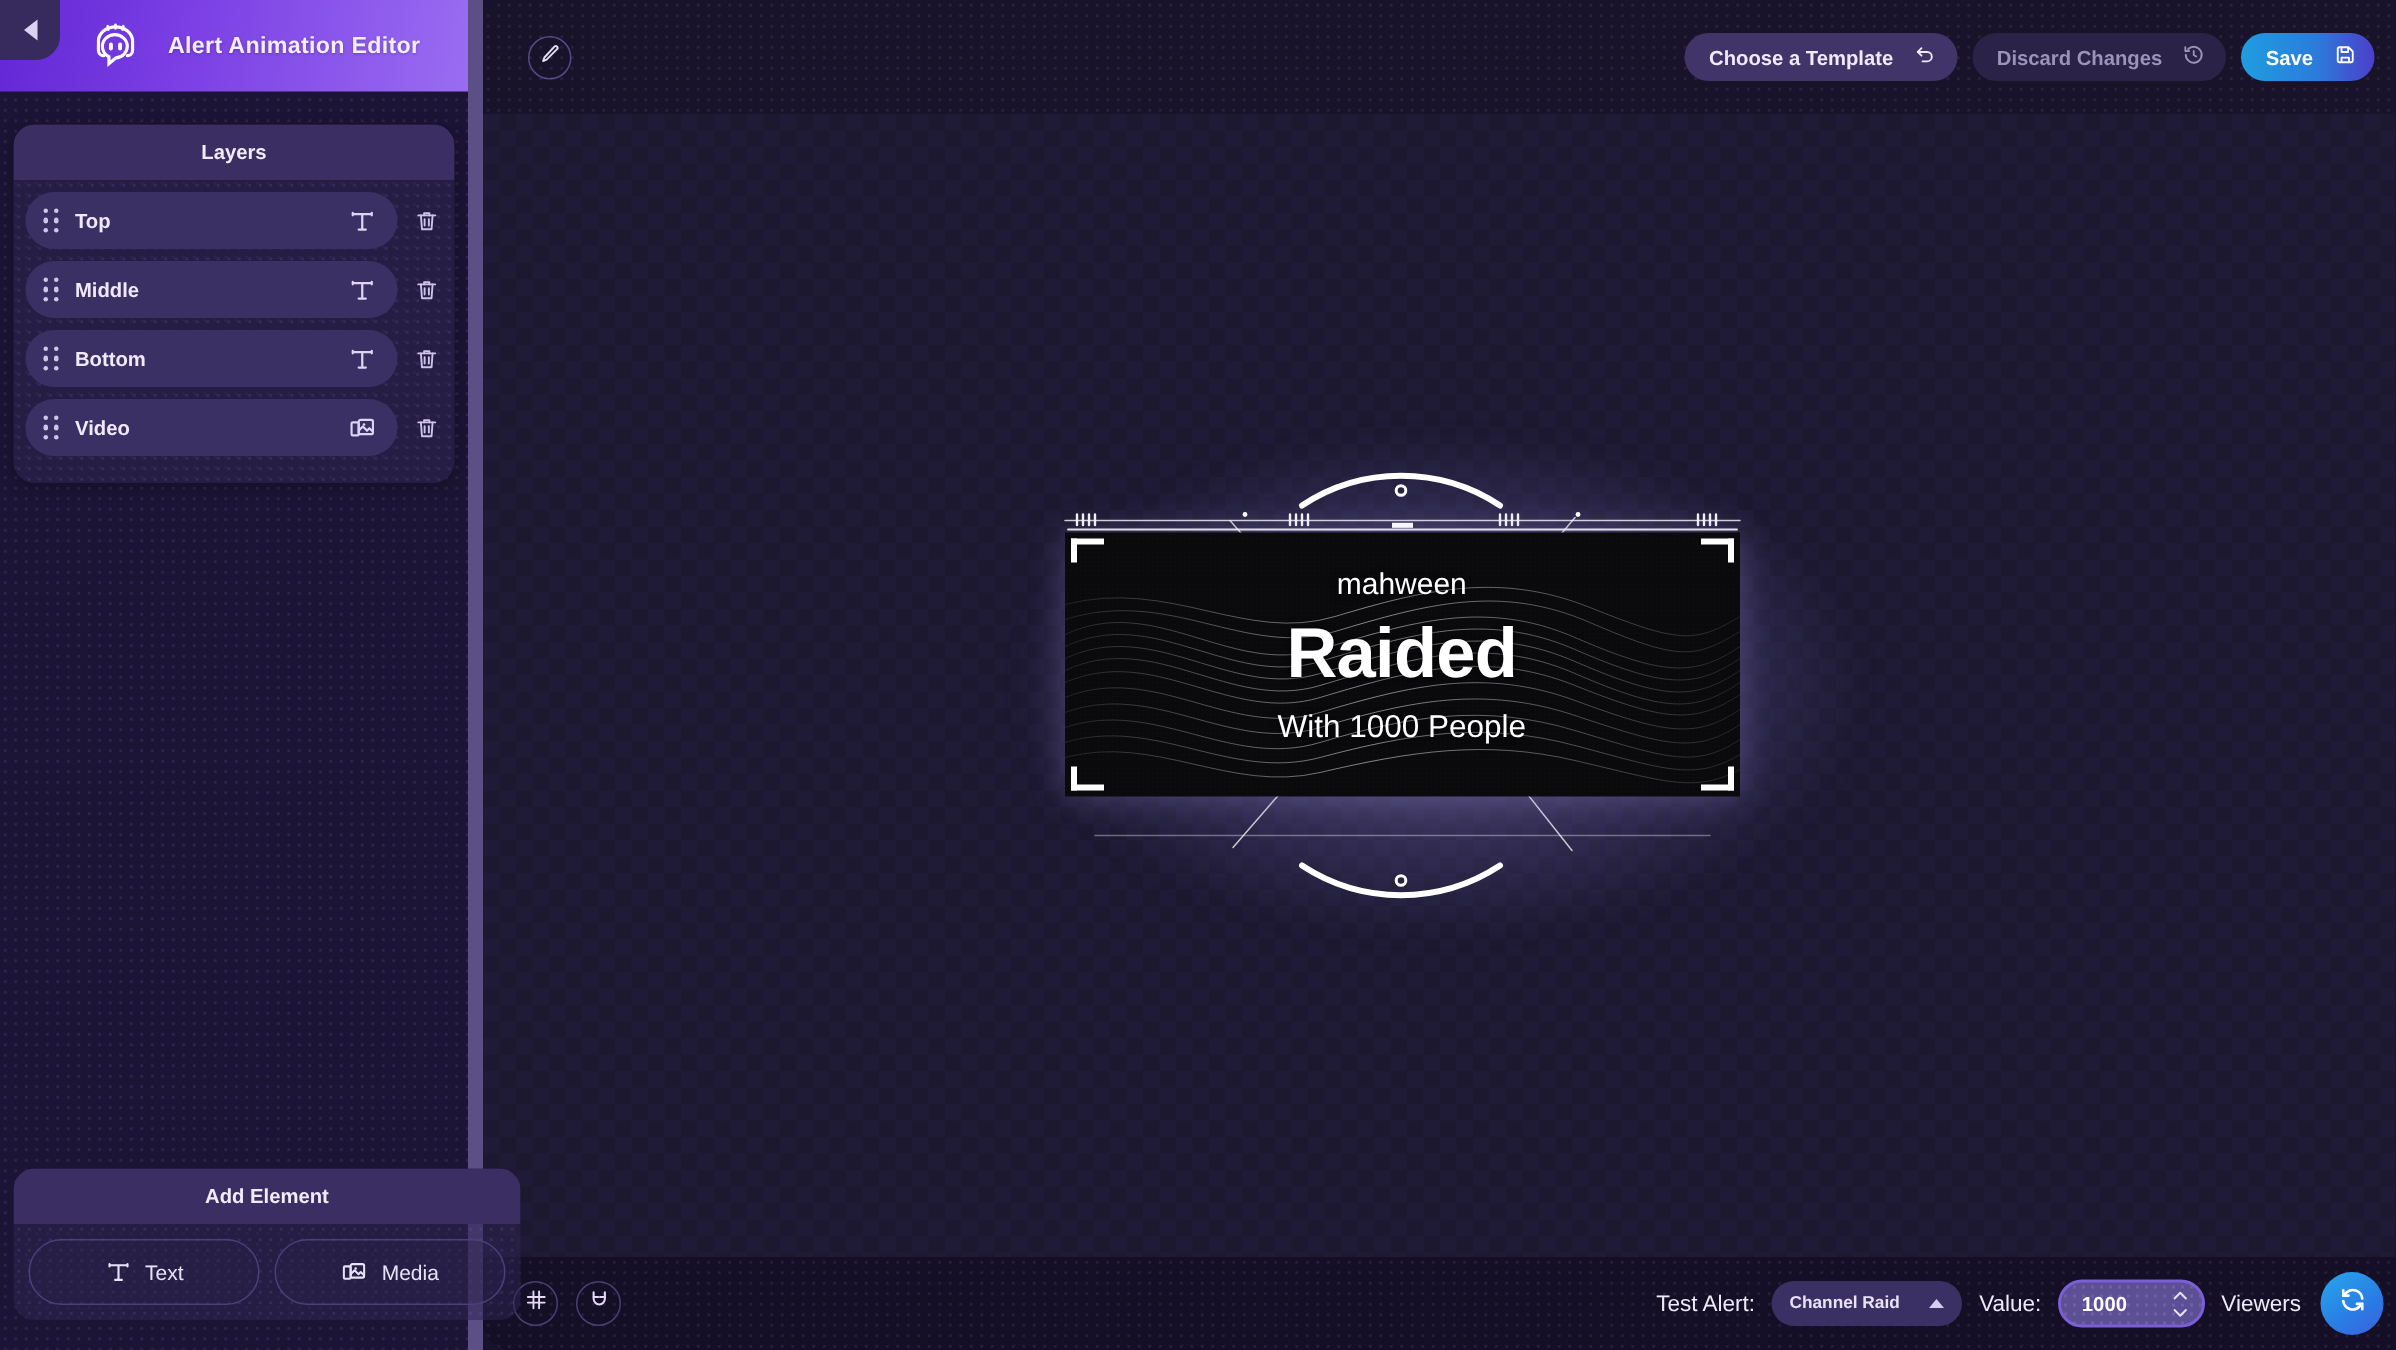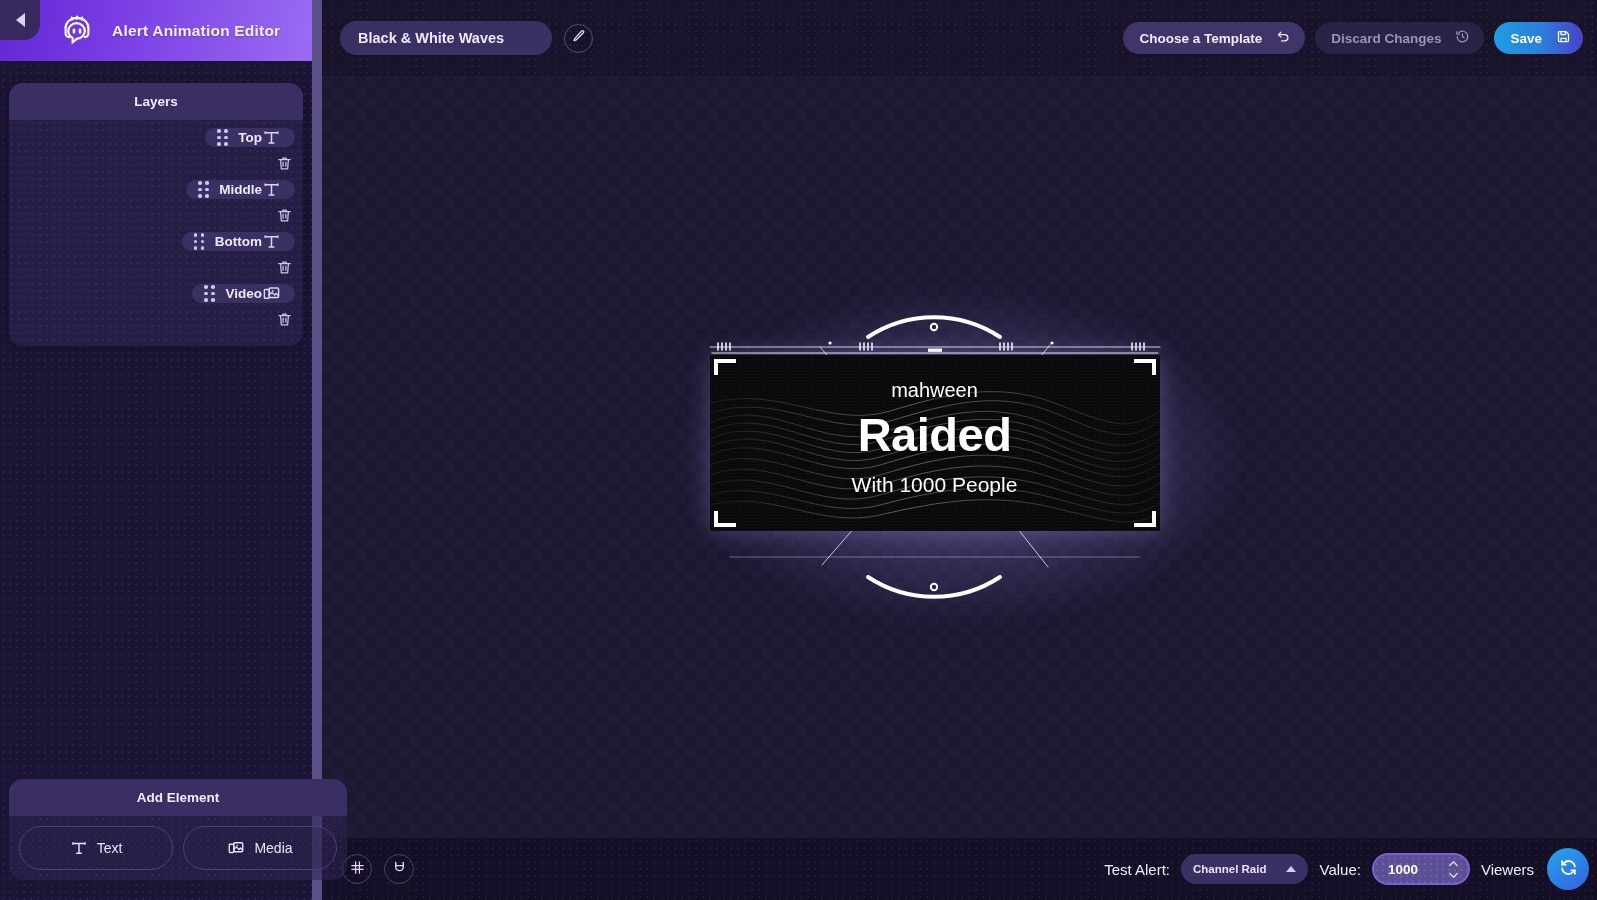--- a/index.html
+++ b/index.html
@@ -52,21 +52,21 @@
   }
   .panel-head {
     background:#3a2e63; color:#f1ecfb;
     font-size:13.5px; font-weight:bold; text-align:center;
     padding:11px 0 11px 0;
   }
   .panel-body { padding:8px 8px 10px 8px;
     background-image: radial-gradient(rgba(130,110,190,.17) 1px, transparent 1px);
     background-size: 7px 7px;
   }
-  .layer-row { display:flex; align-items:flex-end; gap:8px; margin-bottom:8px;flex-direction:column; }
+  .layer-row { display:flex; align-items:center; gap:8px; margin-bottom:8px; }
   .layer-chip {
     flex:1; height:38px; background:#3a3063; border-radius:19px;
     display:flex; align-items:center; padding:0 14px 0 12px; cursor:pointer;
   }
   .grip { display:grid; grid-template-columns:4px 4px; gap:3px; margin-right:10px; }
   .grip i { width:3.4px; height:3.4px; background:#cfc6ea; border-radius:50%; display:block; }
   .layer-name { flex:1; color:#efe9fb; font-size:13.5px; font-weight:bold; }
   .layer-type-icon { color:#ddd5f3; display:flex; align-items:center; }
   .trash-btn { width:22px; display:flex; align-items:center; justify-content:center; cursor:pointer; color:#cdc4e8; }
 
@@ -368,21 +368,20 @@
         </div>
       </div>
   </div>
 </div>
 
 <div id="divider"></div>
 
 <div id="main">
 
   <div id="topbar">
-    <div id="title-pill" placeholder="Animation name">Black &amp; White Waves</div>
     <div id="edit-title-btn">
       <span>
         <svg viewBox="0 0 24 24" width="14" height="14" fill="none" stroke="currentColor" stroke-width="2.2" stroke-linecap="round" stroke-linejoin="round">
           <path d="M16.5 3.5a2.1 2.1 0 0 1 3 3L7.5 18.5 3.5 20l1.5-4z"></path>
         </svg>
       </span>
     </div>
 
     <div id="topbar-right">
       <div class="tb-btn" id="choose-template-btn">

